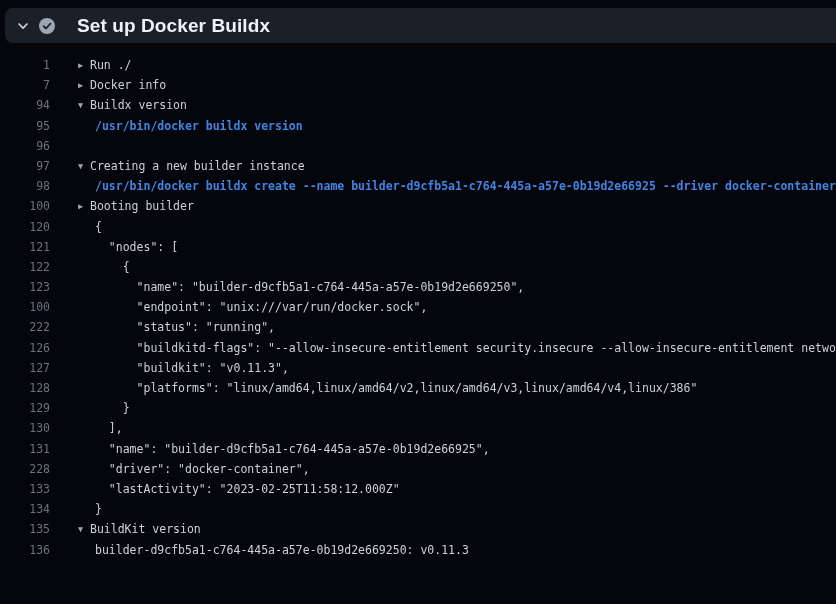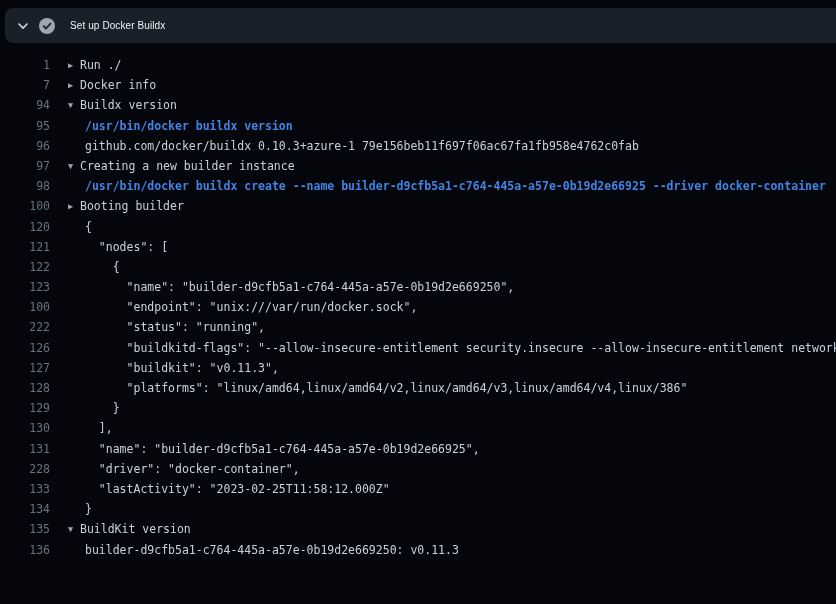--- a/index.html
+++ b/index.html
@@ -13,33 +13,33 @@
     background:var(--page-bg); font-family:"Liberation Sans", sans-serif;
   }
   .step-header {
     position:absolute; left:5px; top:8px; width:845px; height:35px;
     background:var(--header-bg); border-radius:8px;
     display:flex; align-items:center; cursor:pointer;
   }
   .chev { margin-left:12px; width:12px; height:12px; flex:none; display:block; }
   .check { margin-left:10px; width:16px; height:16px; flex:none; display:block; }
   .step-title {
-    margin-left:15px; color:var(--title); font-size:10px; font-weight:400;
+    margin-left:22px; color:var(--title); font-size:19px; font-weight:700;
     letter-spacing:.1px; white-space:nowrap;
   }
   .log {
     position:absolute; left:0; top:55px; width:836px;
     font-family:"DejaVu Sans Mono", monospace; font-size:11.5px; line-height:20.2px;
   }
   .row { display:flex; height:20.2px; white-space:pre; overflow:hidden; }
   .ln {
     flex:none; width:50px; text-align:right; color:var(--line-number);
     cursor:pointer; user-select:none;
   }
-  .content { margin-left:18px; color:var(--text); }
+  .content { margin-left:28px; color:var(--text); }
   .arrow {
     display:inline-block; width:12px; color:var(--arrow); font-size:8.5px;
     vertical-align:1px;
   }
   .plain { padding-left:17px; }
   .cmd { color:var(--command); font-weight:bold; }
   .group { cursor:pointer; }
 </style>
 </head>
 <body>
@@ -53,21 +53,21 @@
     <polyline points="4.6,8.2 7,10.5 11.4,5.6" fill="none" stroke="#1a2029" stroke-width="1.8" stroke-linecap="round" stroke-linejoin="round"></polyline>
   </svg>
   <span class="step-title">Set up Docker Buildx</span>
 </div>
 
 <div class="log">
     <div class="row group"><span class="ln">1</span><span class="content"><span class="arrow">▶</span><span>Run ./</span></span></div>
     <div class="row group"><span class="ln">7</span><span class="content"><span class="arrow">▶</span><span>Docker info</span></span></div>
     <div class="row group"><span class="ln">94</span><span class="content"><span class="arrow">▼</span><span>Buildx version</span></span></div>
     <div class="row"><span class="ln">95</span><span class="content plain cmd">/usr/bin/docker buildx version</span></div>
-    <div class="row"><span class="ln">96</span><span class="content plain">github.com/docker/buildx 0.10.3+azure-1 79e156beb11f697f06ac67fa1fb958e4762c0fab</span></div>
+    <div class="row"><span class="ln">96</span></div>
     <div class="row group"><span class="ln">97</span><span class="content"><span class="arrow">▼</span><span>Creating a new builder instance</span></span></div>
     <div class="row"><span class="ln">98</span><span class="content plain cmd">/usr/bin/docker buildx create --name builder-d9cfb5a1-c764-445a-a57e-0b19d2e66925 --driver docker-container</span></div>
     <div class="row group"><span class="ln">100</span><span class="content"><span class="arrow">▶</span><span>Booting builder</span></span></div>
     <div class="row"><span class="ln">120</span><span class="content plain">{</span></div>
     <div class="row"><span class="ln">121</span><span class="content plain">  "nodes": [</span></div>
     <div class="row"><span class="ln">122</span><span class="content plain">    {</span></div>
     <div class="row"><span class="ln">123</span><span class="content plain">      "name": "builder-d9cfb5a1-c764-445a-a57e-0b19d2e669250",</span></div>
     <div class="row"><span class="ln">100</span><span class="content plain">      "endpoint": "unix:///var/run/docker.sock",</span></div>
     <div class="row"><span class="ln">222</span><span class="content plain">      "status": "running",</span></div>
     <div class="row"><span class="ln">126</span><span class="content plain">      "buildkitd-flags": "--allow-insecure-entitlement security.insecure --allow-insecure-entitlement network</span></div>

